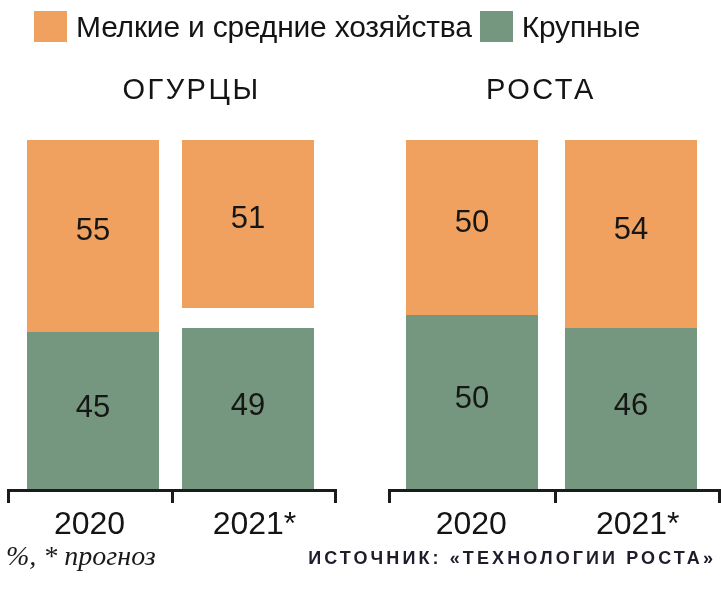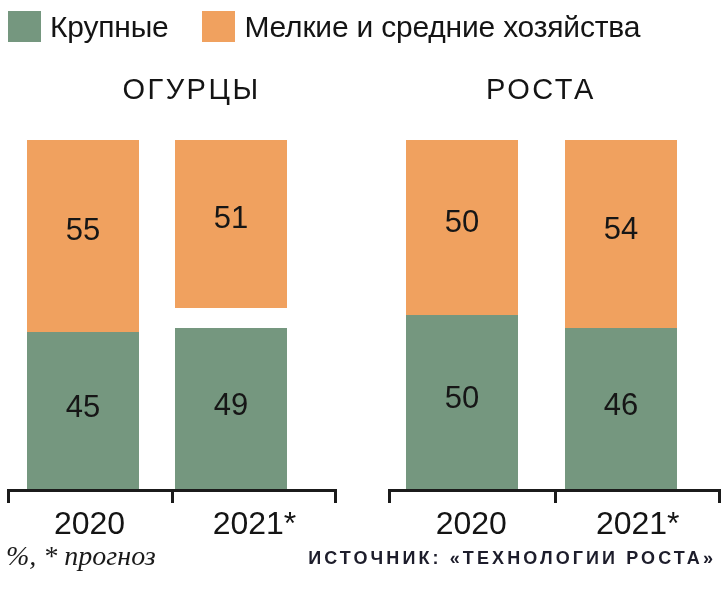--- a/index.html
+++ b/index.html
@@ -71,26 +71,26 @@
     position: absolute;
     top: 80px;
     height: 349px;
     left: 0;
     width: 100%;
   }
   .bar {
     position: absolute;
     bottom: 0;
     top: 0;
-    width: 112px;
+    width: 132px;
     display: flex;
     flex-direction: column;
   }
   .panel.left  .bar.b0 { left: 27px; }
-  .panel.left  .bar.b1 { left: 175px; gap: 20px; }
+  .panel.left  .bar.b1 { left: 182px; gap: 20px; }
   .panel.right .bar.b0 { left: 45px; border-radius: 10px; }
   .panel.right .bar.b1 { left: 204px; }
 
   .seg {
     position: relative;
     display: flex;
     align-items: center;
     justify-content: center;
   }
   .seg-label {
@@ -169,27 +169,27 @@
     letter-spacing: 3.1px;
     line-height: 18px;
     color: #1d1d2b;
     white-space: nowrap;
   }
 </style>
 </head>
 <body>
 
 <div class="legend">
+  <div class="legend-item second">
+    <span class="legend-swatch" style="background:#f0a15f"></span>
+    <span class="legend-label">Мелкие и средние хозяйства</span>
+  </div>
   <div class="legend-item first">
     <span class="legend-swatch" style="background:#75977f"></span>
     <span class="legend-label">Крупные</span>
-  </div>
-  <div class="legend-item second">
-    <span class="legend-swatch" style="background:#f0a15f"></span>
-    <span class="legend-label">Мелкие и средние хозяйства</span>
   </div>
 </div>
 
 <div class="panel left">
   <div class="panel-title">ОГУРЦЫ</div>
 
   <div class="plot">
 
     <div class="bar b0">
       <div class="seg top" style="flex:55 1 0; background:#f0a15f">

